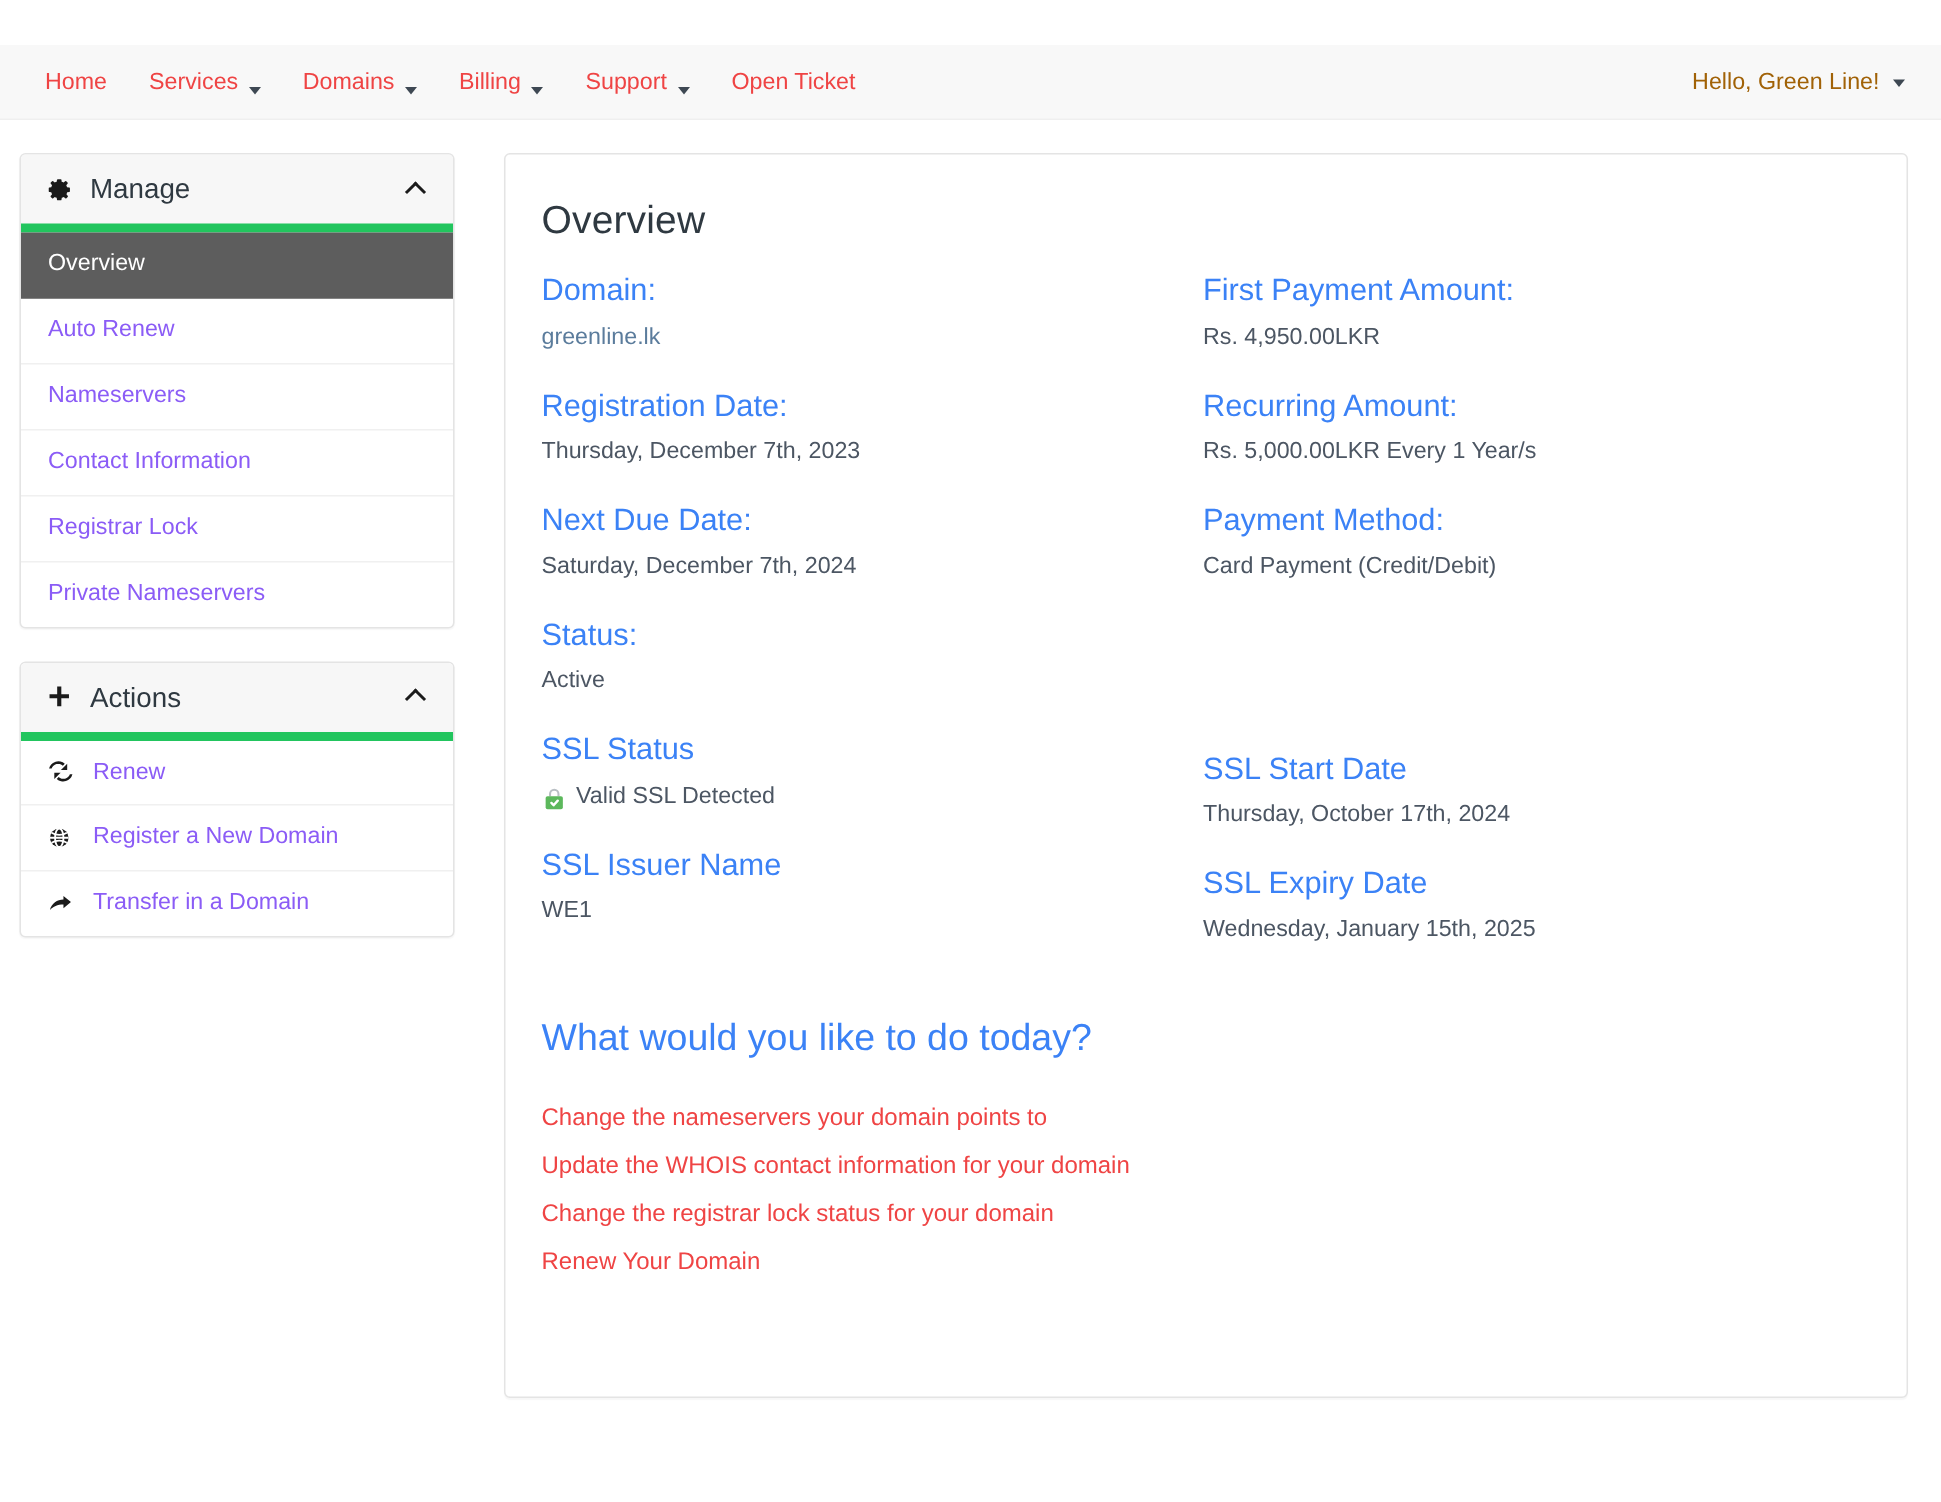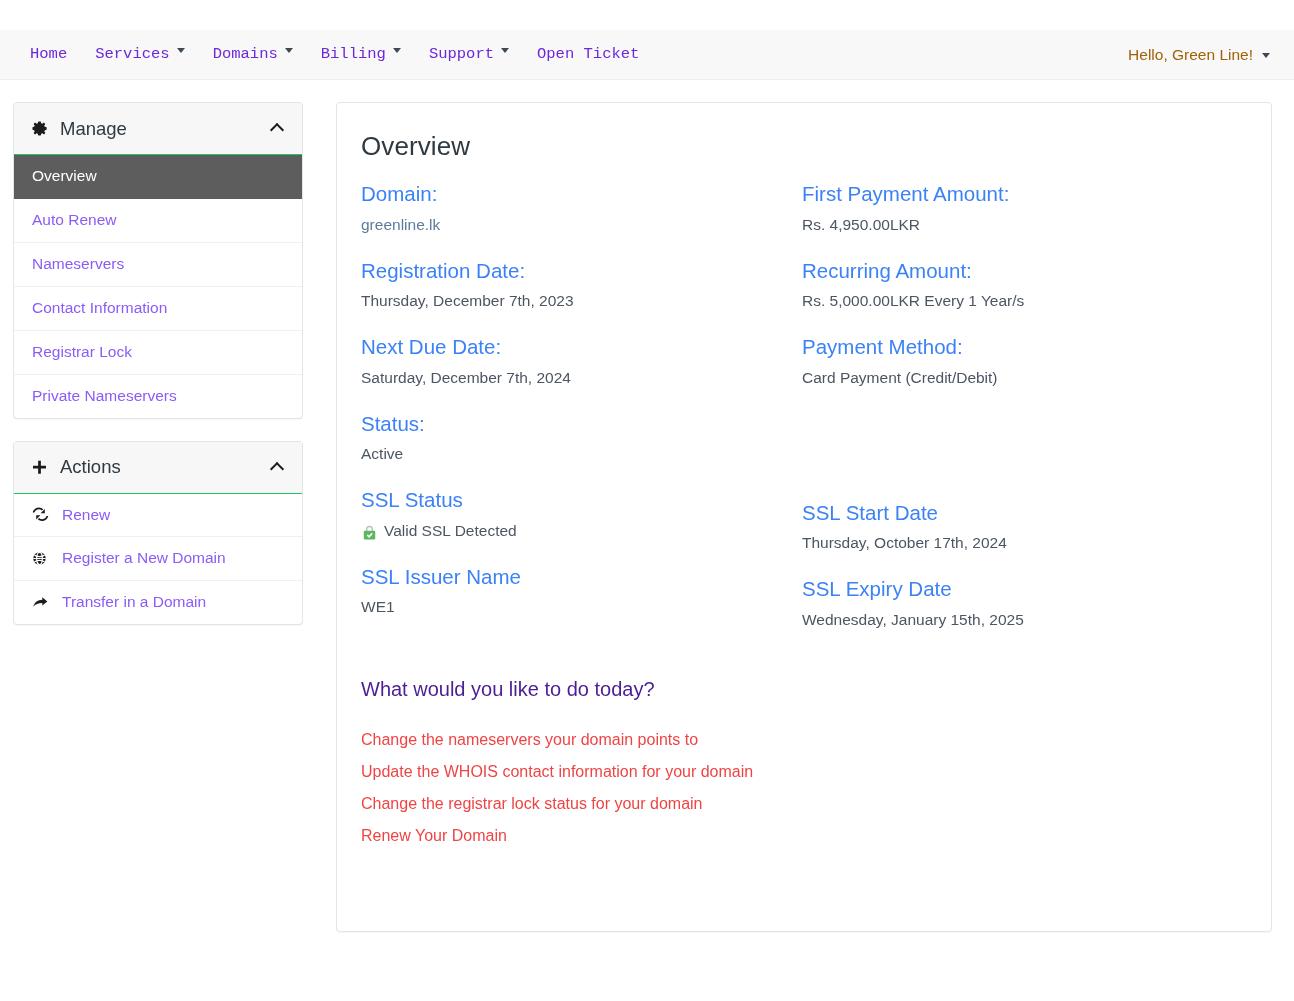--- a/index.html
+++ b/index.html
@@ -33,29 +33,28 @@
     padding: 0 22px 0 30px;
     box-sizing: border-box;
   }
   .nav-left {
     display: flex;
     align-items: center;
     gap: 0px;
   }
   .nav-item {
     font-size: 15.5px;
-    color: #6d28d9;
+    color: #ef4444;
     padding: 0 14px;
     display: flex;
-    align-items: flex-start;
+    align-items: flex-end;
     gap: 7px;
     cursor: pointer;
     white-space: nowrap;
     line-height: 1;
-    font-family: Liberation Mono, monospace;
   }
   .nav-item:first-child { padding-left: 0; }
   .caret {
     width: 0;
     height: 0;
     border-left: 4.5px solid transparent;
     border-right: 4.5px solid transparent;
     border-top: 5px solid #3e4853;
     display: inline-block;
     position: relative;
@@ -93,21 +92,21 @@
   .panel {
     background: #ffffff;
     border: 1px solid #e4e4e4;
     border-radius: 4px;
     margin-bottom: 22px;
     overflow: hidden;
     box-shadow: 0 1px 1px rgba(0,0,0,0.035);
   }
   .panel-head {
     background: #f7f7f7;
-    border-bottom: 1px solid #22c55e;
+    border-bottom: 6px solid #22c55e;
     height: 52px;
     display: flex;
     align-items: center;
     padding: 0 16px 0 17px;
     box-sizing: border-box;
     cursor: pointer;
   }
   .panel-head-icon {
     font-size: 17px;
     color: #1b1b1b;
@@ -221,23 +220,23 @@
   .lock-icon {
     width: 17px;
     height: 17px;
     flex: 0 0 17px;
     position: relative;
     top: 1px;
   }
   .spacer-field { margin-bottom: 23px; height: 66px; }
 
   .cta-title {
-    font-size: 20px;
+    font-size: 25px;
     font-weight: 400;
-    color: #4c1d95;
+    color: #3b82f6;
     margin: 24px 0 23px 0;
   }
   .cta-links {
     display: flex;
     flex-direction: column;
   }
   .cta-links a {
     font-size: 16px;
     color: #ef4444;
     text-decoration: none;

